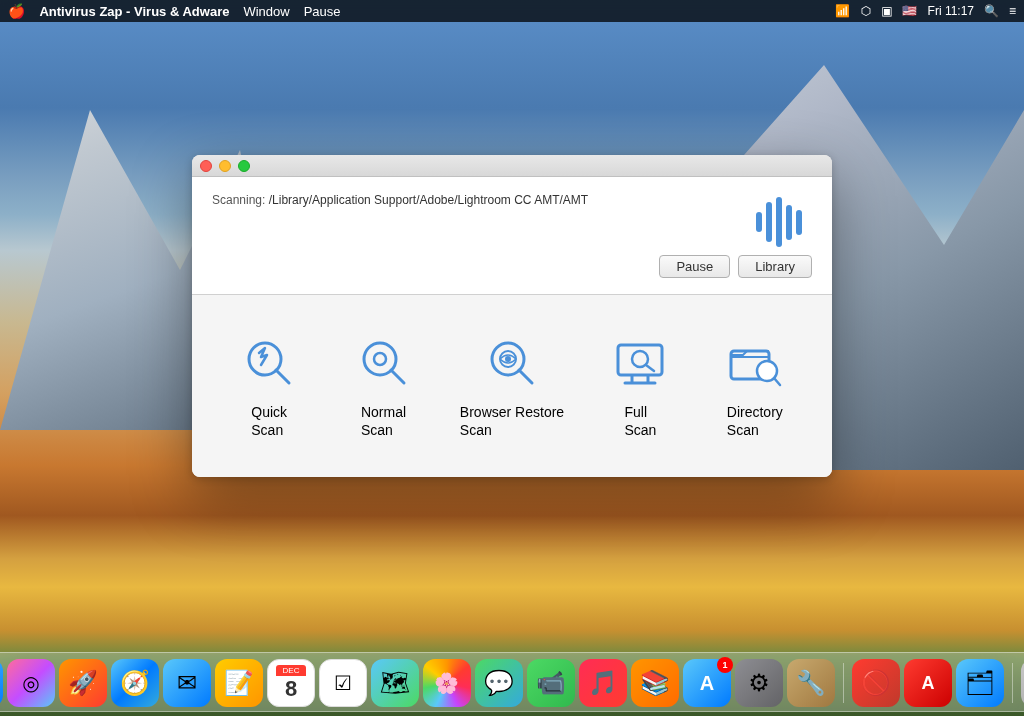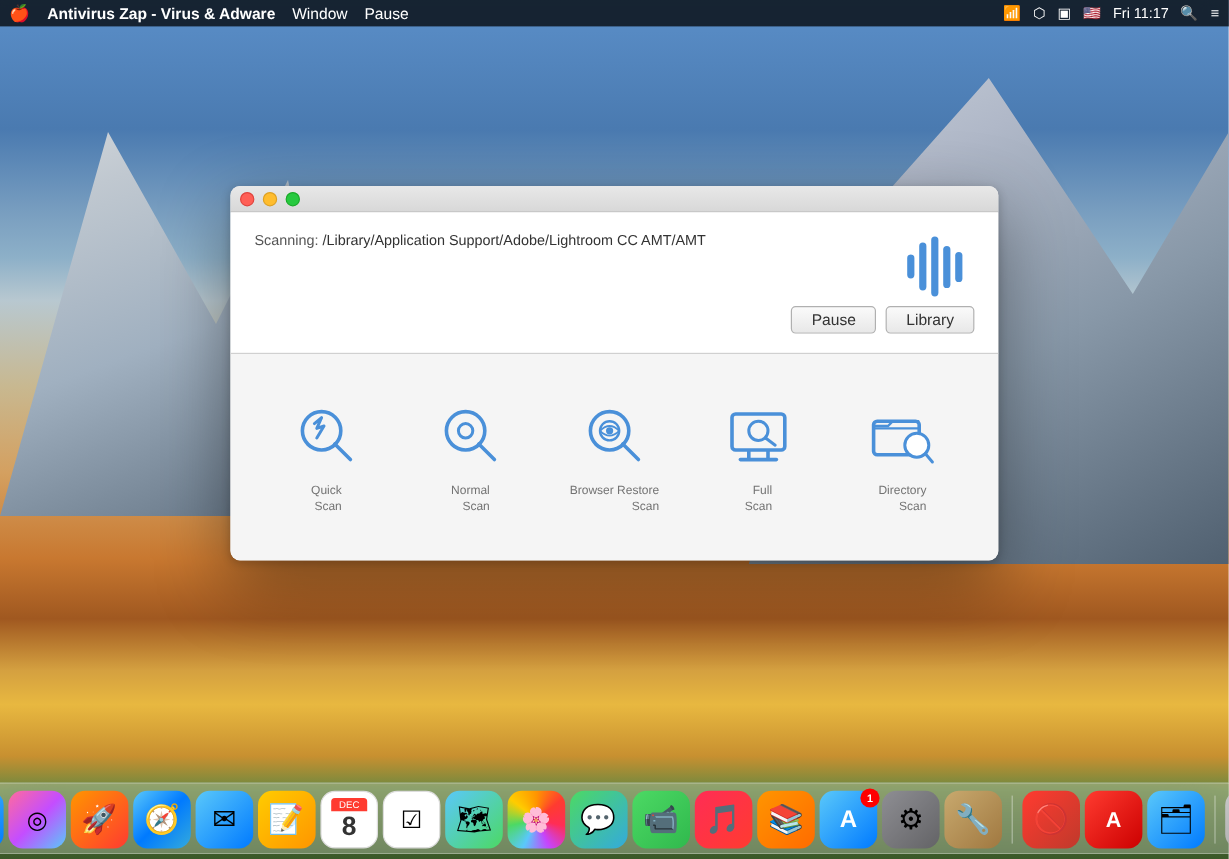--- a/index.html
+++ b/index.html
@@ -230,23 +230,23 @@
       border-radius: 8px;
       min-width: 100px;
     }
 
     .scan-icon {
       width: 60px;
       height: 60px;
     }
 
     .scan-label {
-      font-size: 10px;
-      color: #737373;
-      text-align: right;
+      font-size: 14px;
+      color: #000000;
+      text-align: left;
       line-height: 1.3;
     }
 
     
     .dock {
       position: absolute;
       bottom: 4px;
       left: 50%;
       transform: translateX(-50%);
       display: flex;

